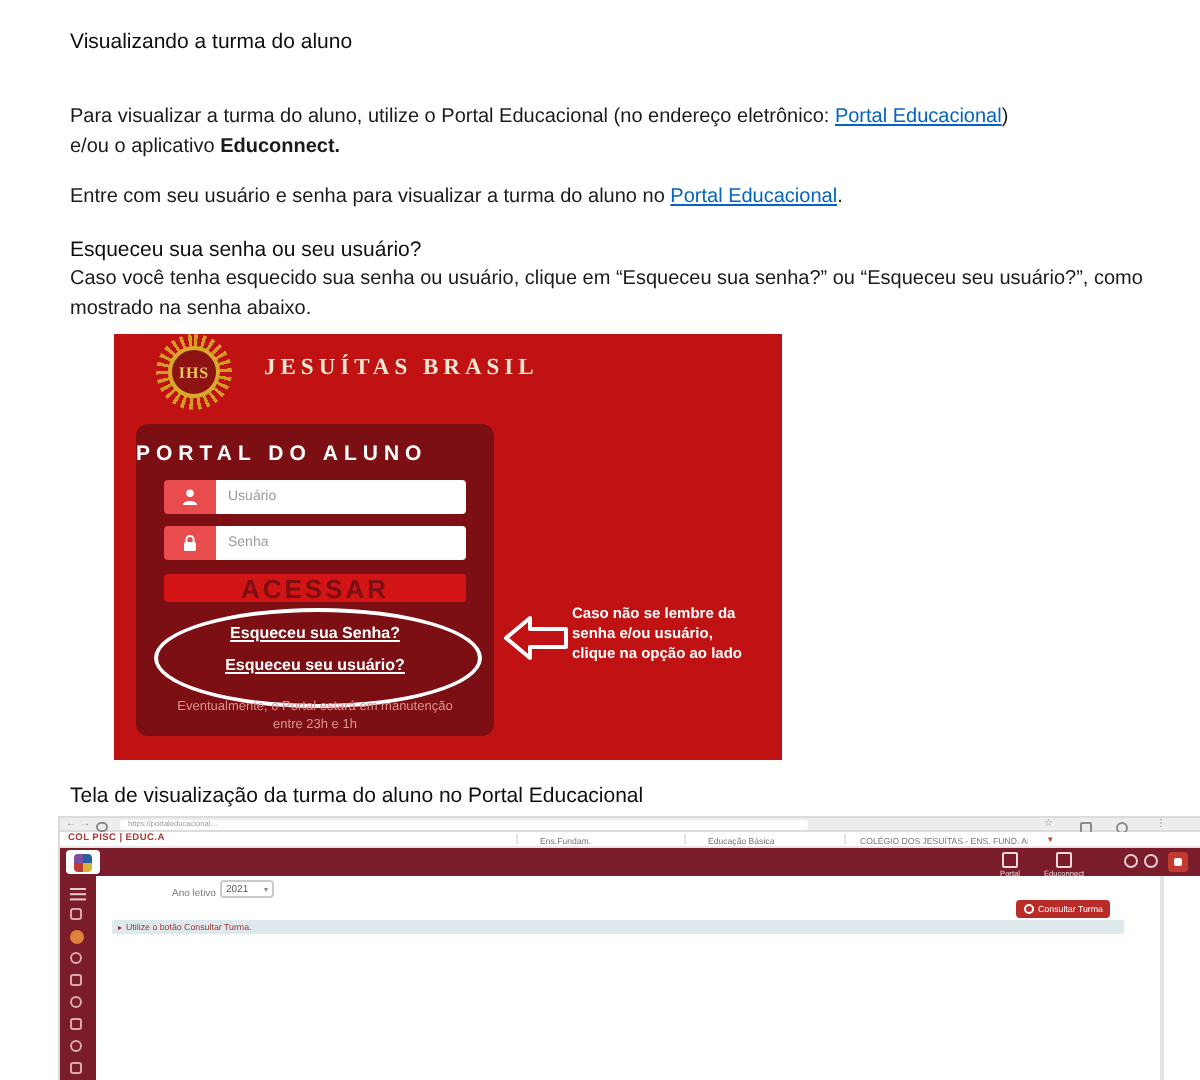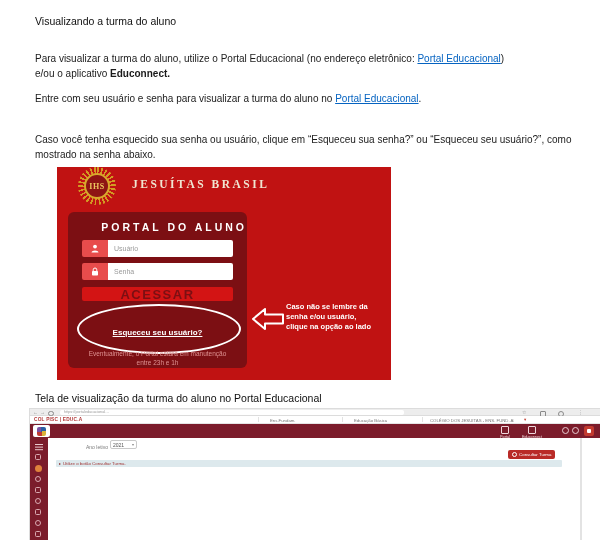--- a/index.html
+++ b/index.html
@@ -14,21 +14,21 @@
 
   
   .login-shot{position:absolute;left:57px;top:167px;width:334px;height:213px;background:#c01212;overflow:hidden;}
   .logo-rays{position:absolute;left:21px;top:0px;width:38px;height:38px;border-radius:50%;
     background:repeating-conic-gradient(#d29b23 0deg 6deg,rgba(210,155,35,0) 6deg 14deg);}
   .logo-core{position:absolute;left:27px;top:6px;width:26px;height:26px;border-radius:50%;background:#8e1414;
     border:2px solid #d8a92c;box-sizing:border-box;color:#ecc75f;font:bold 8px "Liberation Serif",serif;
     display:flex;align-items:center;justify-content:center;letter-spacing:.5px;}
   .brand{position:absolute;left:75px;top:11px;font:bold 11.5px "Liberation Serif",serif;color:#f0e6d2;letter-spacing:2.5px;white-space:nowrap;}
   .login-card{position:absolute;left:11px;top:45px;width:179px;height:156px;background:#7c0f13;border-radius:6px;}
-  .card-title{position:absolute;left:0;top:9px;width:100%;text-align:right;color:#fff;font-weight:bold;font-size:10.5px;letter-spacing:3px;white-space:nowrap;}
+  .card-title{position:absolute;left:0;top:9px;width:100%;text-align:left;color:#fff;font-weight:bold;font-size:10.5px;letter-spacing:3px;white-space:nowrap;}
   .fld{position:absolute;left:14px;width:151px;height:17px;display:flex;border-radius:2px;overflow:hidden;}
   .fld-user{top:28px;} .fld-pass{top:51px;}
   .fld-ico{width:26px;background:#e84c4c;display:flex;align-items:center;justify-content:center;flex:none;}
   .fld-in{flex:1;background:#fff;display:flex;align-items:center;padding-left:6px;color:#9a9a9a;font-size:7px;}
   .acessar{position:absolute;left:14px;top:75px;width:151px;height:14px;background:#d31414;border-radius:2px;
     display:flex;align-items:center;justify-content:center;color:#7c0f13;font-weight:bold;font-size:13px;letter-spacing:1.5px;}
   .oval{position:absolute;left:9px;top:92px;width:160px;height:46px;border:2px solid #fff;border-radius:50%;}
   .forgot{position:absolute;left:0;width:100%;text-align:center;color:#fff;font-weight:bold;font-size:8px;text-decoration:underline;white-space:nowrap;}
   .forgot1{top:100px;} .forgot2{top:116px;}
   .maint{position:absolute;left:0;width:100%;text-align:center;color:#de9191;font-size:6.5px;line-height:9px;white-space:nowrap;}
@@ -84,20 +84,21 @@
 
   <div class="doc-p" style="top:52px;">
     <span>Para visualizar a turma do aluno, utilize o Portal Educacional (no endereço eletrônico: </span><span class="doclink">Portal Educacional</span><span>)</span><br>
     <span>e/ou o aplicativo </span><span class="b">Educonnect.</span>
   </div>
 
   <div class="doc-p" style="top:92px;">
     <span>Entre com seu usuário e senha para visualizar a turma do aluno no </span><span class="doclink">Portal Educacional</span><span>.</span>
   </div>
 
+  <div class="doc-h" style="top:119px;">Esqueceu sua senha ou seu usuário?</div>
 
   <div class="doc-p" style="top:133px;">
     <span>Caso você tenha esquecido sua senha ou usuário, clique em “Esqueceu sua senha?” ou “Esqueceu seu usuário?”, como</span><br>
     <span>mostrado na senha abaixo.</span>
   </div>
 
   <div class="login-shot">
     <span class="logo-rays"></span>
     <span class="logo-core">IHS</span>
     <div class="brand">JESUÍTAS BRASIL</div>
@@ -121,20 +122,21 @@
               <rect x="1" y="4" width="6" height="4.5" rx="0.8" fill="#fff"></rect>
               <path d="M2.2 4 V2.8 a1.8 1.8 0 0 1 3.6 0 V4" fill="none" stroke="#fff" stroke-width="1"></path>
             </svg>
         </span>
         <span class="fld-in">Senha</span>
       </div>
 
       <div class="acessar">ACESSAR</div>
 
       <div class="oval"></div>
+      <div class="forgot forgot1">Esqueceu sua Senha?</div>
       <div class="forgot forgot2">Esqueceu seu usuário?</div>
 
       <div class="maint maint1">Eventualmente, o Portal estará em manutenção</div>
       <div class="maint maint2">entre 23h e 1h</div>
     </div>
 
     <span class="callout-arrow">
       <svg width="32" height="24" viewBox="0 0 32 24">
           <path d="M1 12 L13 2 V7.5 H31 V16.5 H13 V22 Z" fill="#c01212" stroke="#ffffff" stroke-width="2" stroke-linejoin="round"></path>
         </svg>

